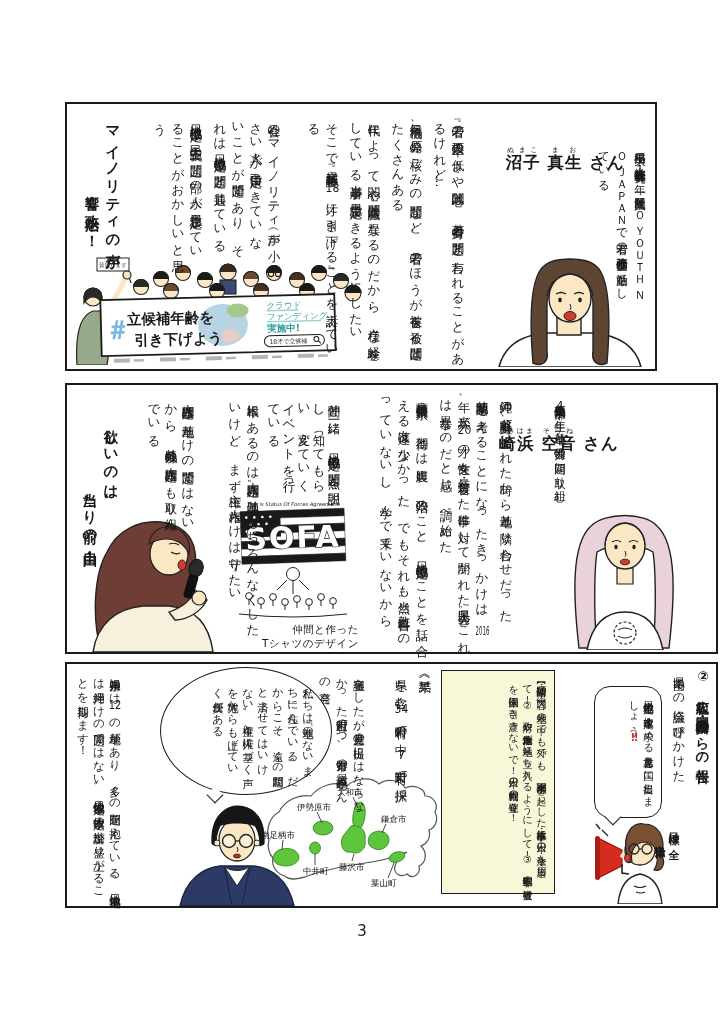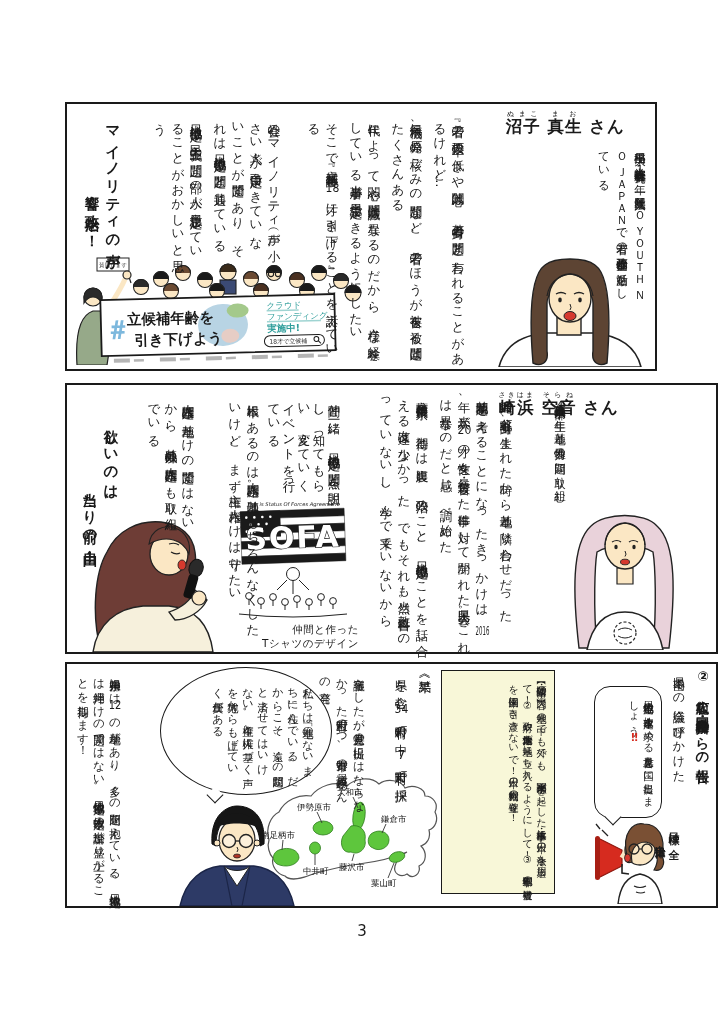--- a/index.html
+++ b/index.html
@@ -13,21 +13,21 @@
   #panel2 { left:65px; top:383px;  width:649px; height:267px; }
   #panel3 { left:65px; top:662px;  width:649px; height:242px; }
 
   .v { writing-mode:vertical-rl; text-orientation:mixed; position:absolute; z-index:3; }
   .v p { margin:0 0 0 6px; padding:0; }
   .tcy { text-combine-upright:all; -webkit-text-combine:horizontal; }
 
   .body-txt { font-size:12.5px; line-height:18px; letter-spacing:1px; }
 
   .name-h { position:absolute; z-index:3; font-weight:700; font-size:16.5px; letter-spacing:1px; white-space:nowrap; }
-  .name-h rt { font-size:7px; font-weight:400; letter-spacing:2px; }
+  .name-h rt { font-size:7px; font-weight:400; letter-spacing:2px;margin-top:36px; }
   .bio { font-size:11.5px; line-height:18px; letter-spacing:0.5px; }
 
   .slogan { font-weight:700; font-size:14.5px; line-height:21px; letter-spacing:1.5px; }
   .slogan span { display:block; }
   .slogan .s2 { padding-top:68px; }
   #slogan2 .s2 { padding-top:62px; }
 
   .illu { position:absolute; z-index:1; }
 
   .headline3 { font-weight:700; font-size:13.5px; letter-spacing:0.5px; line-height:22px; }

